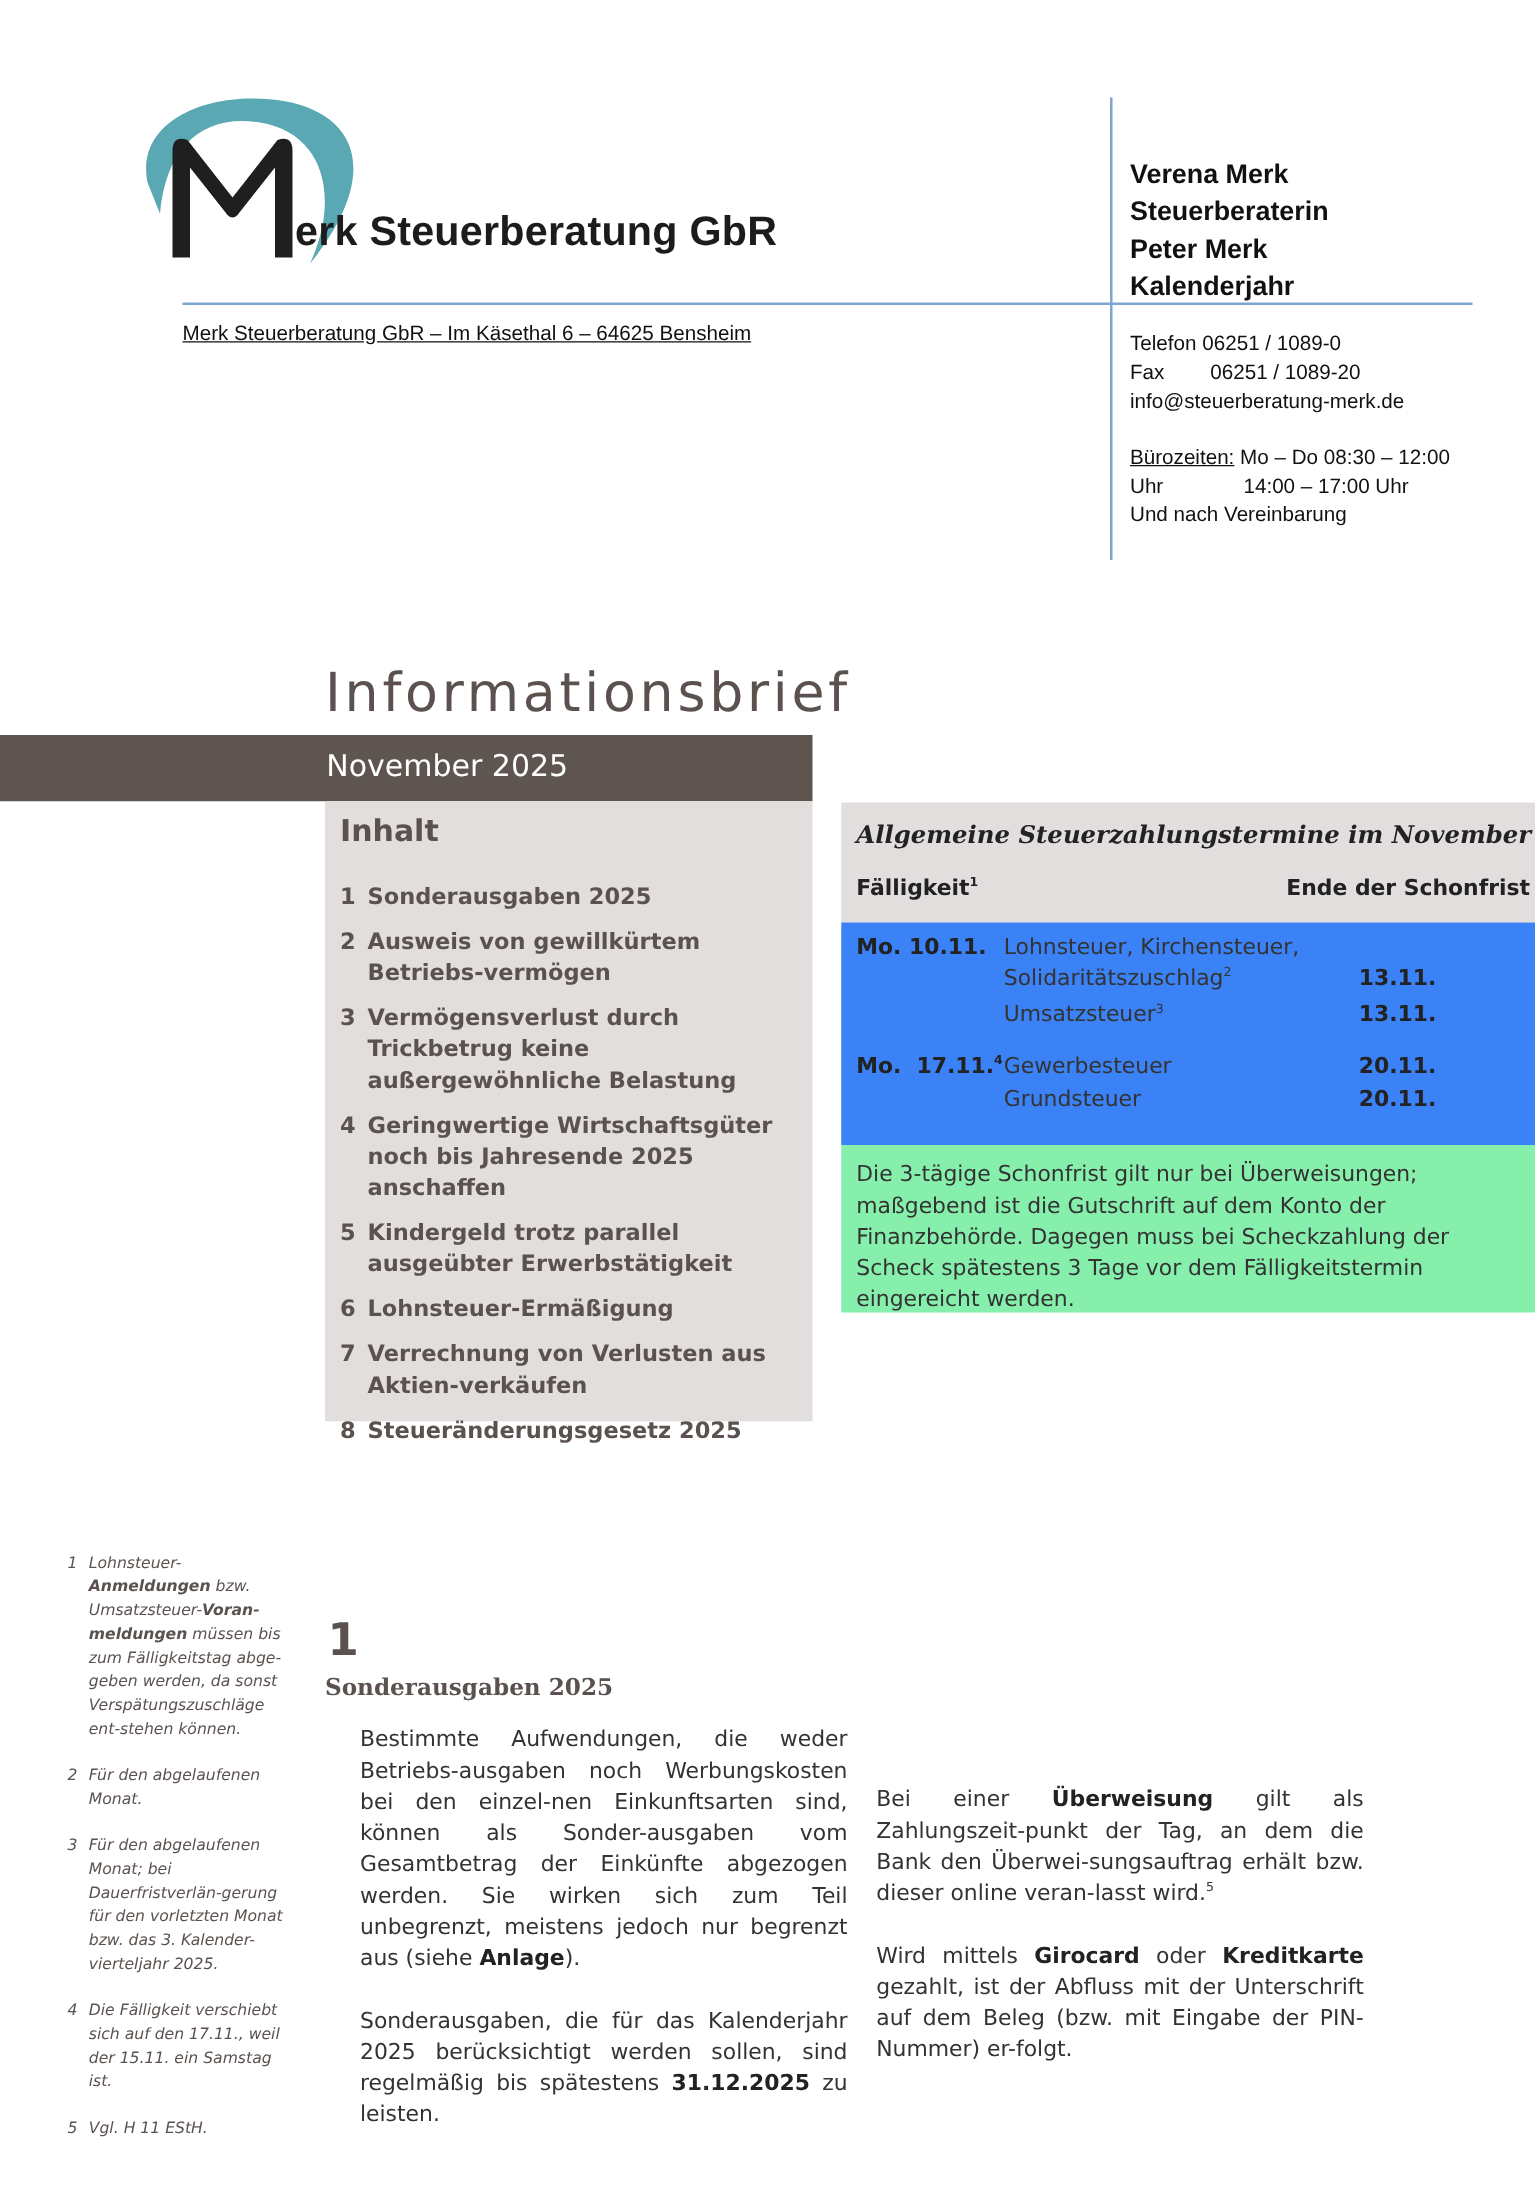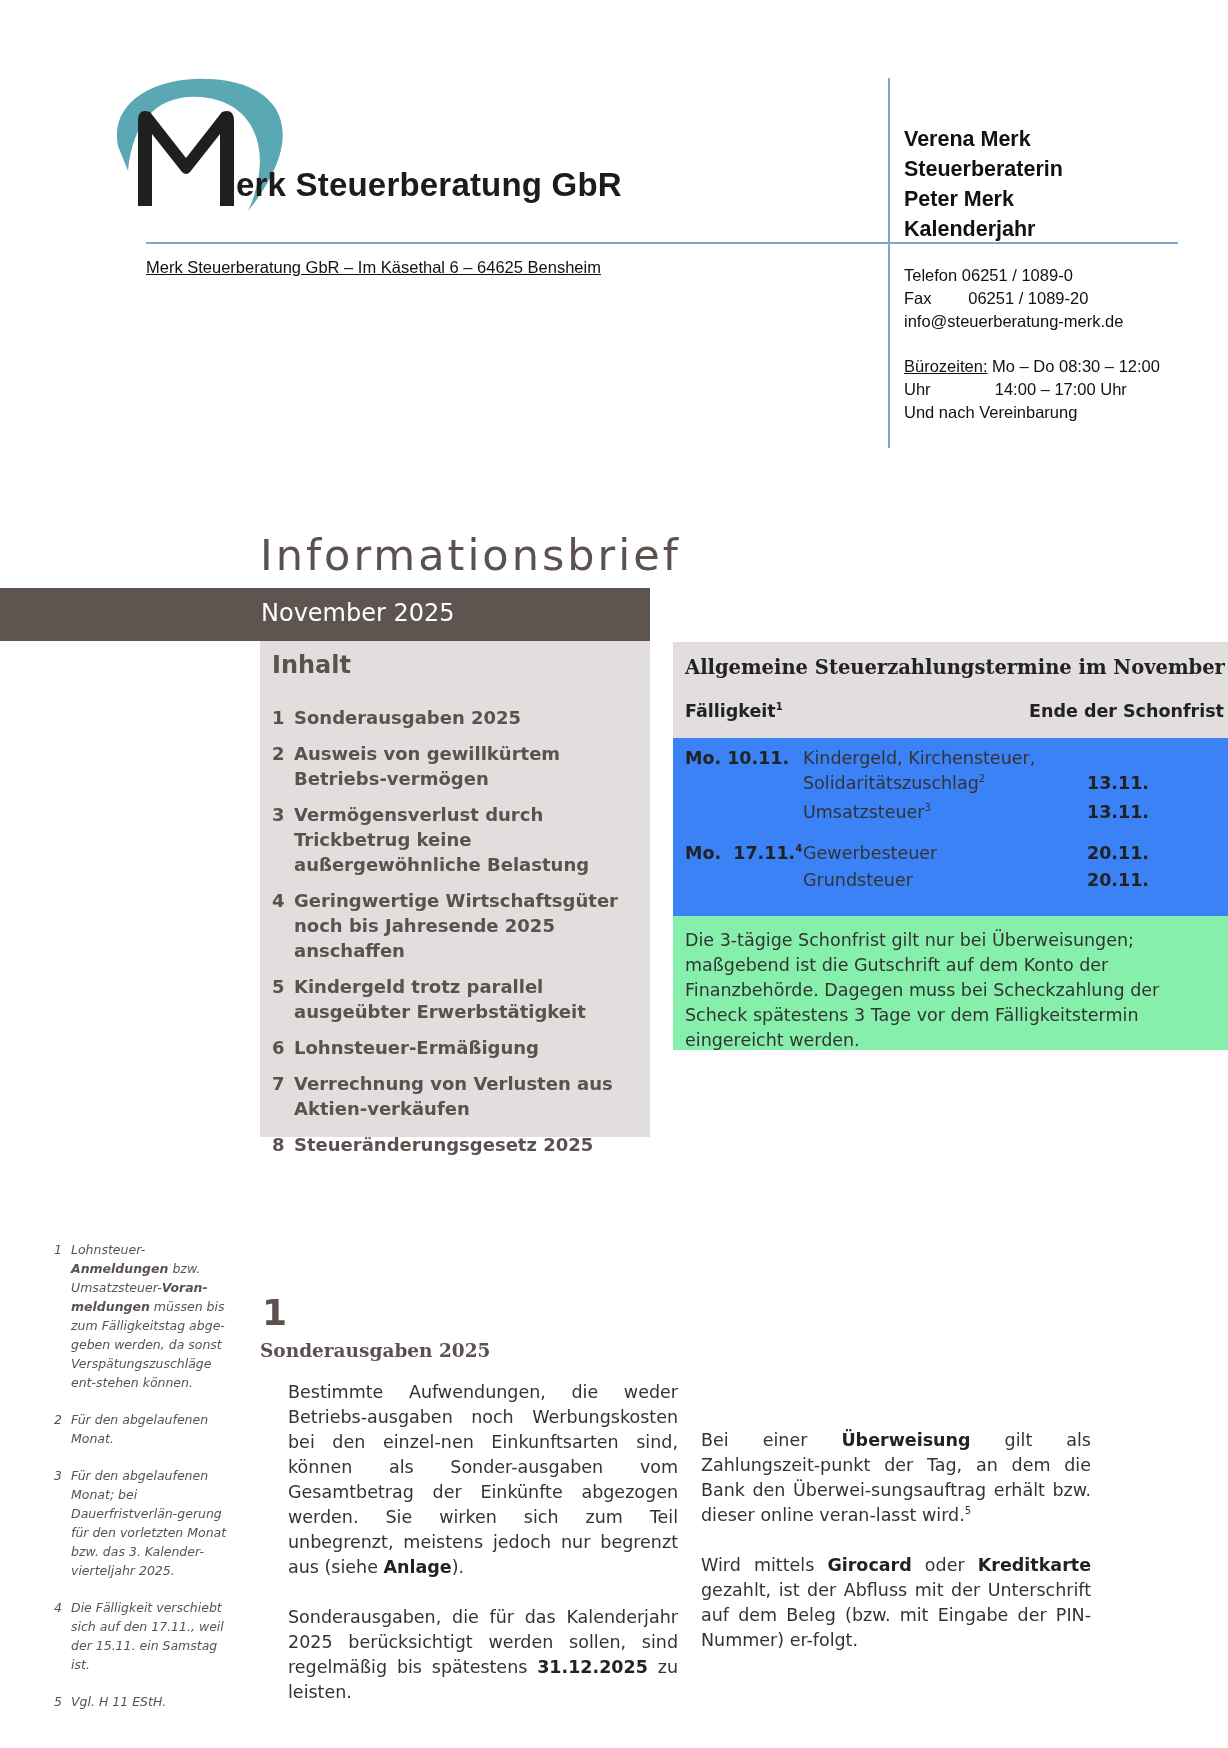--- a/index.html
+++ b/index.html
@@ -34,21 +34,21 @@
   .toc h2 { margin: 0; position: absolute; left: 12px; top: 10px; font-size: 24px; font-weight: bold;
             color: #5b524f; font-family: "DejaVu Sans", sans-serif; }
   .toc ol { list-style: none; margin: 0; padding: 0; position: absolute; left: 12px; top: 64px; width: 370px; }
   .toc li { display: flex; font-size: 18px; font-weight: bold; color: #5b524f; line-height: 25px; margin-bottom: 11px; }
   .toc li .num { width: 22px; flex: none; }
 
   
   .tax-box { position: absolute; left: 673px; top: 642px; width: 555px; }
   .tax-head { background: #e1dedd; height: 96px; position: relative; }
   .tax-head .title { position: absolute; left: 12px; top: 14px; font-family: "DejaVu Serif", serif;
-                     font-weight: bold; font-size: 19.5px; color: #222; }
+                     font-weight: bold; font-size: 19.5px; color: #222; font-style: italic; }
   .tax-head .col1 { position: absolute; left: 12px; top: 59px; font-weight: bold; font-size: 17.5px; color: #222; }
   .tax-head .col2 { position: absolute; left: 356px; top: 59px; font-weight: bold; font-size: 17.5px; color: #222; }
   .tax-body { background: #3b82f6; height: 178px; position: relative; font-size: 17.5px; color: #333; }
   .tax-body .date { position: absolute; left: 12px; font-weight: bold; color: #222; }
   .tax-body .item { position: absolute; left: 130px; }
   .tax-body .end { position: absolute; left: 414px; font-weight: bold; color: #222; }
   sup { font-size: 10px; vertical-align: super; line-height: 0; }
   .tax-note { background: #86efac; height: 134px; position: relative; }
   .tax-note p { margin: 0; position: absolute; left: 12px; top: 12px; width: 530px; font-size: 17.5px;
                 line-height: 25px; color: #333; }
@@ -142,21 +142,21 @@
 </div>
 
 <div class="tax-box">
   <div class="tax-head">
     <div class="title">Allgemeine Steuerzahlungstermine im November</div>
     <div class="col1"><span>Fälligkeit</span><sup>1</sup></div>
     <div class="col2">Ende der Schonfrist</div>
   </div>
   <div class="tax-body" id="tax-body">
       <div class="date" style="top: 10px;"><span style="white-space: pre;">Mo. 10.11.</span></div>
-      <div class="item" style="top: 10px;"><span>Kindergeld, Kirchensteuer,</span></div>
+      <div class="item" style="top: 10px;"><span>Lohnsteuer, Kirchensteuer,</span></div>
       <div class="item" style="top: 35px;"><span>Solidaritätszuschlag</span><sup>2</sup></div>
       <div class="end" style="top: 35px;">13.11.</div>
       <div class="item" style="top: 64px;"><span>Umsatzsteuer</span><sup>3</sup></div>
       <div class="end" style="top: 64px;">13.11.</div>
       <div class="date" style="top: 105px;"><span style="white-space: pre;">Mo.  17.11.</span><sup>4</sup></div>
       <div class="item" style="top: 105px;"><span>Gewerbesteuer</span></div>
       <div class="end" style="top: 105px;">20.11.</div>
       <div class="item" style="top: 132px;"><span>Grundsteuer</span></div>
       <div class="end" style="top: 132px;">20.11.</div>
     </div>

